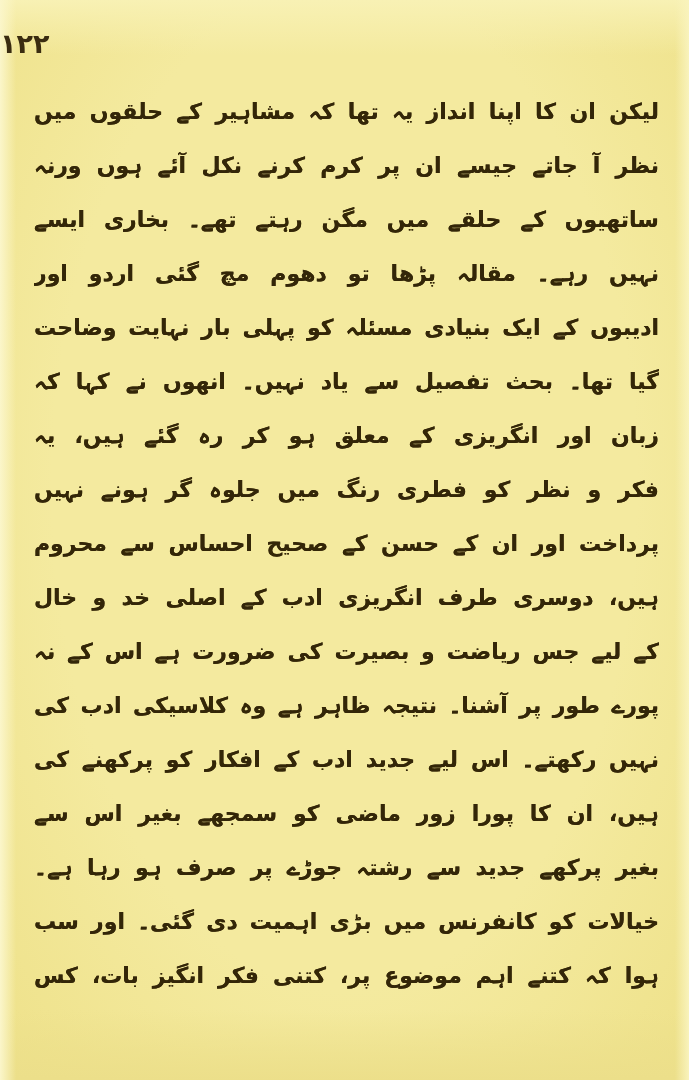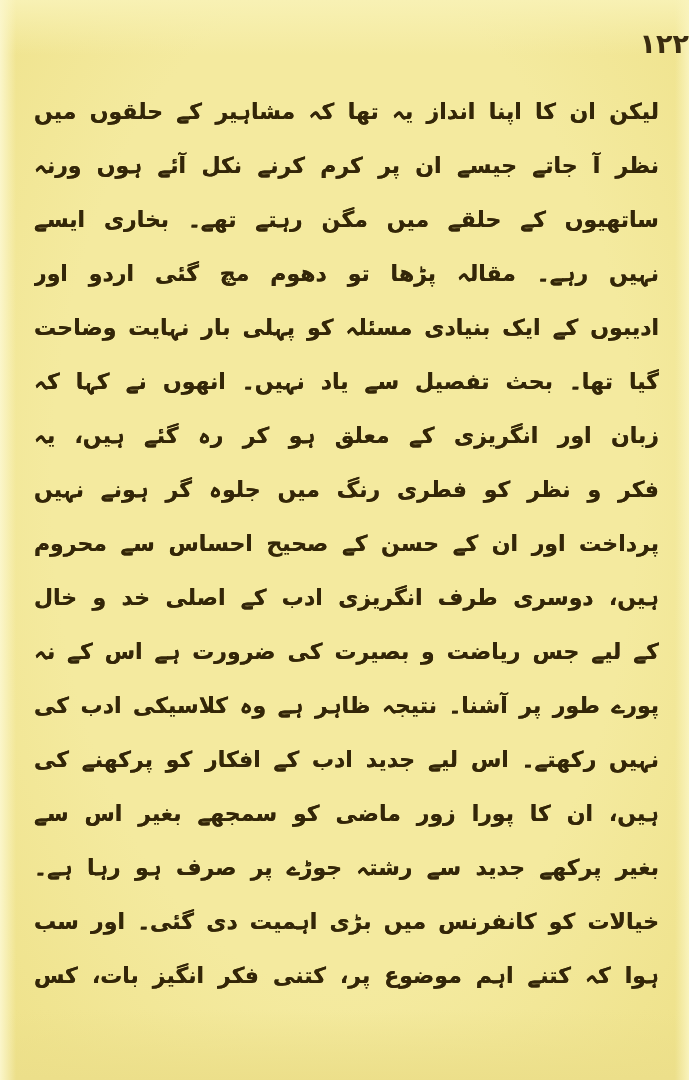--- a/index.html
+++ b/index.html
@@ -15,21 +15,21 @@
     background:
       linear-gradient(90deg,  #fbf6ca 0px, rgba(251,246,202,0) 16px),
       linear-gradient(270deg, #f9f3bc 0px, rgba(249,243,188,0) 14px),
       linear-gradient(180deg, #f8f1b4 0px, rgba(248,241,180,0) 55px),
       linear-gradient(0deg,   #ecdf8a 0px, rgba(236,223,138,0) 70px),
       radial-gradient(ellipse at 50% 45%, #f4ea9f 60%, #eee189 100%),
       #f1e79a;
   }
   .page-number {
     padding-top: 28px;
-    text-align: right;
+    text-align: left;
     font-size: 27px;
     font-weight: bold;
     color: #3a2c10;
     letter-spacing: 2px;
   }
   .text-block {
     padding: 26px 30px 0 34px;
   }
   .text-line {
     direction: rtl;

